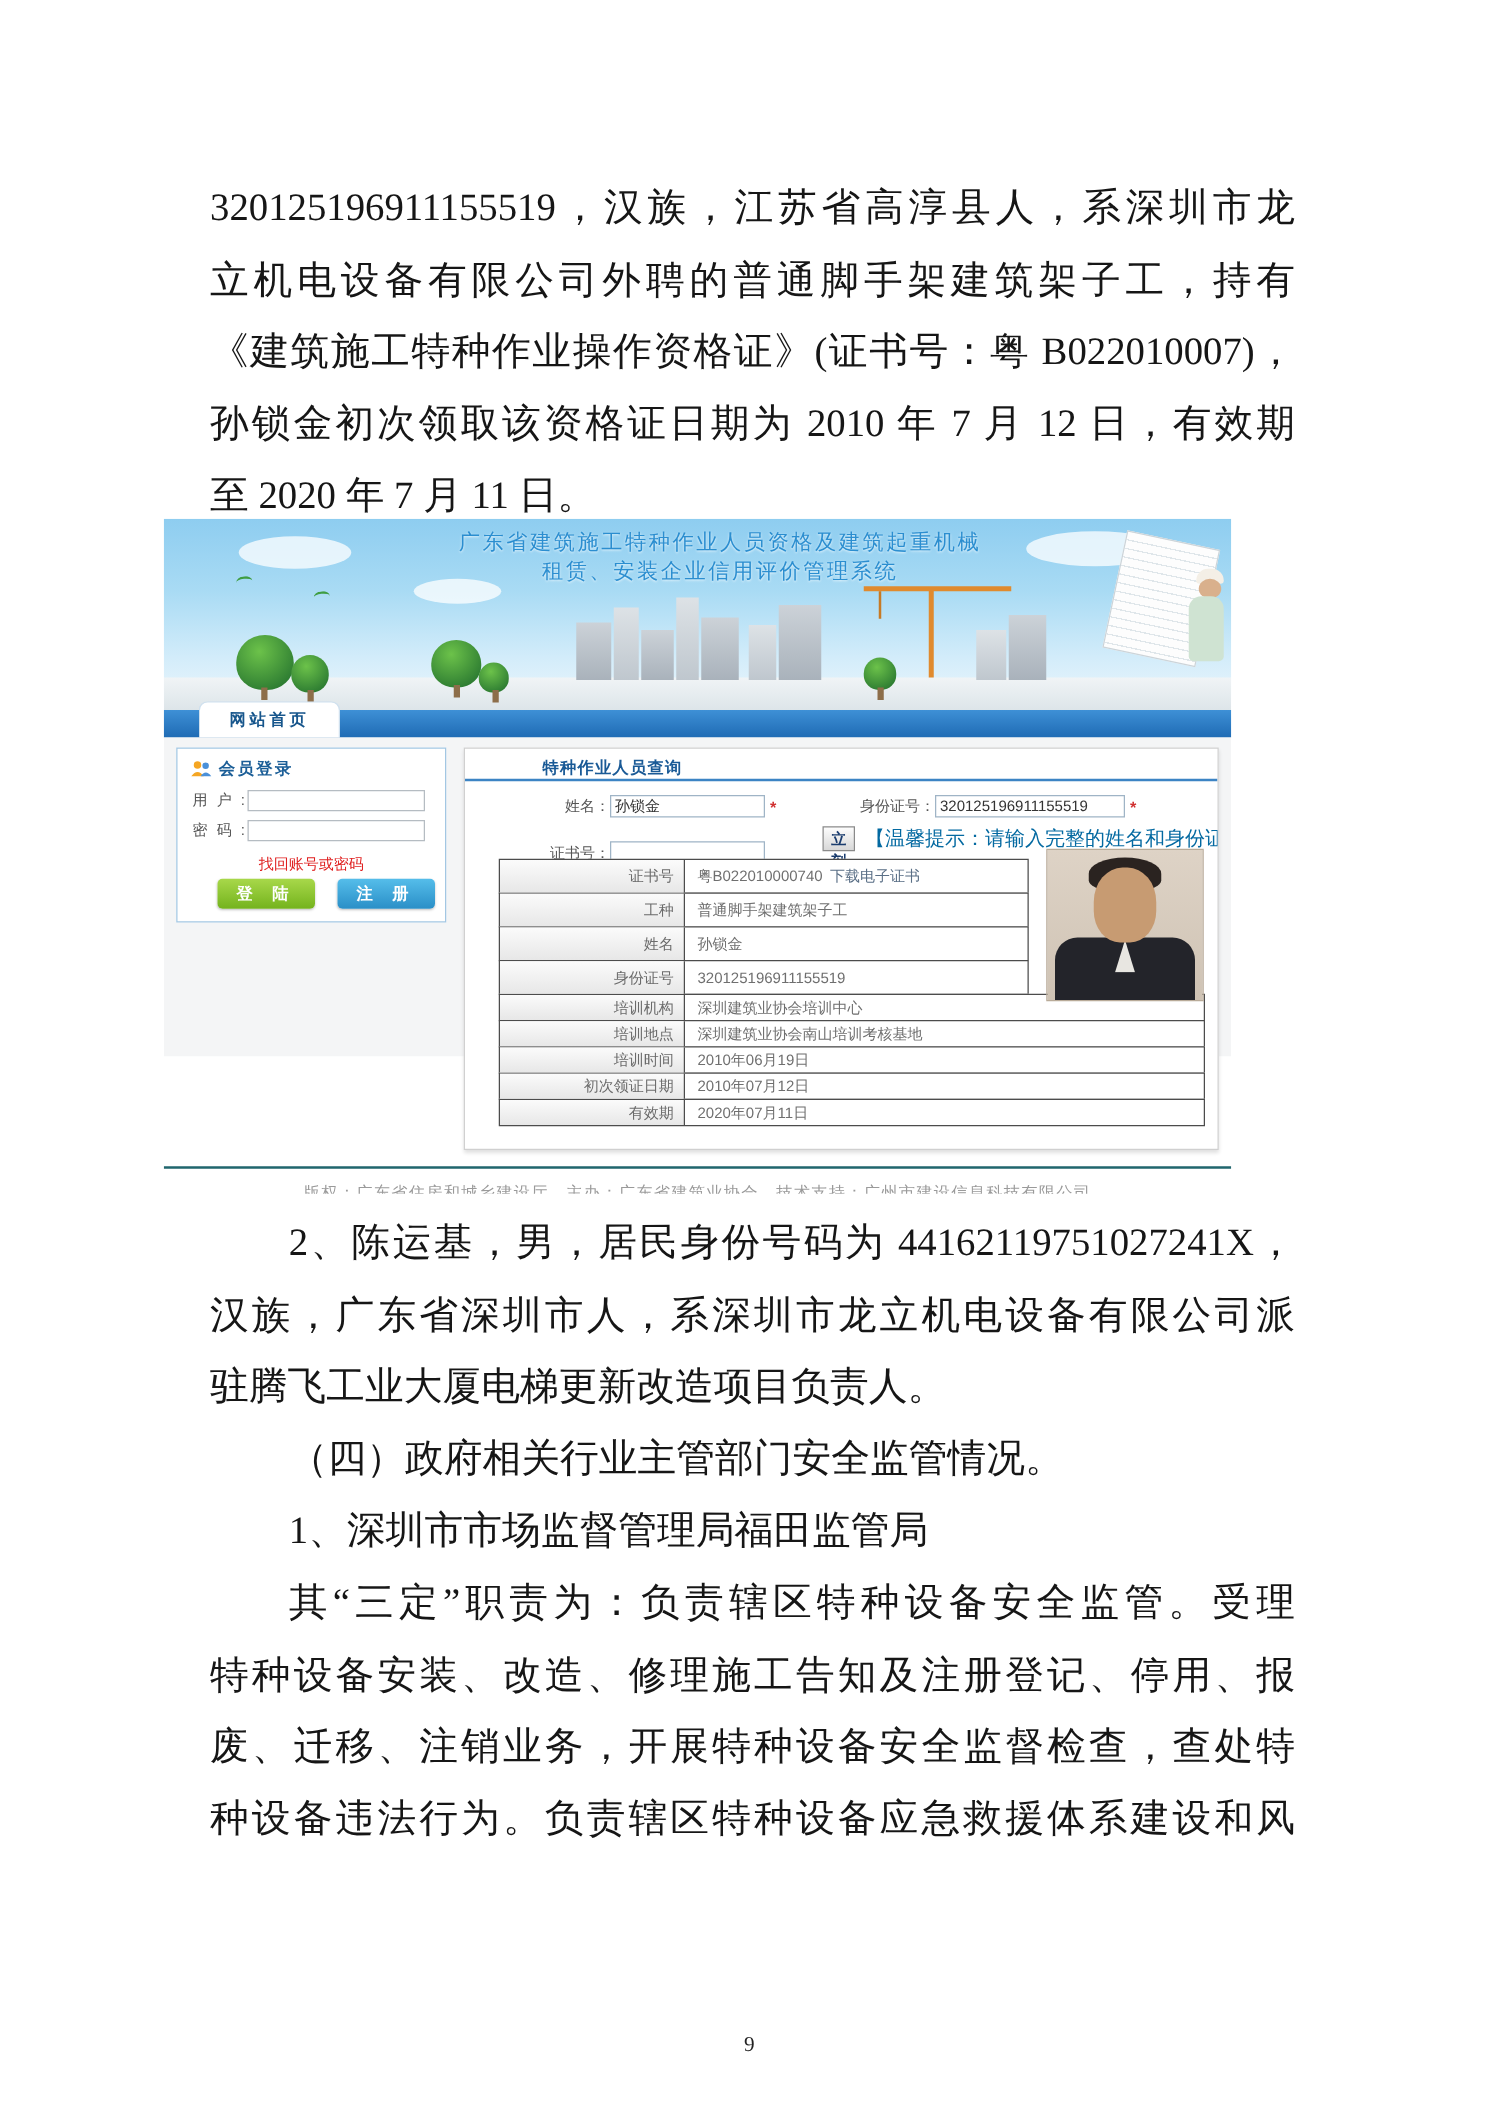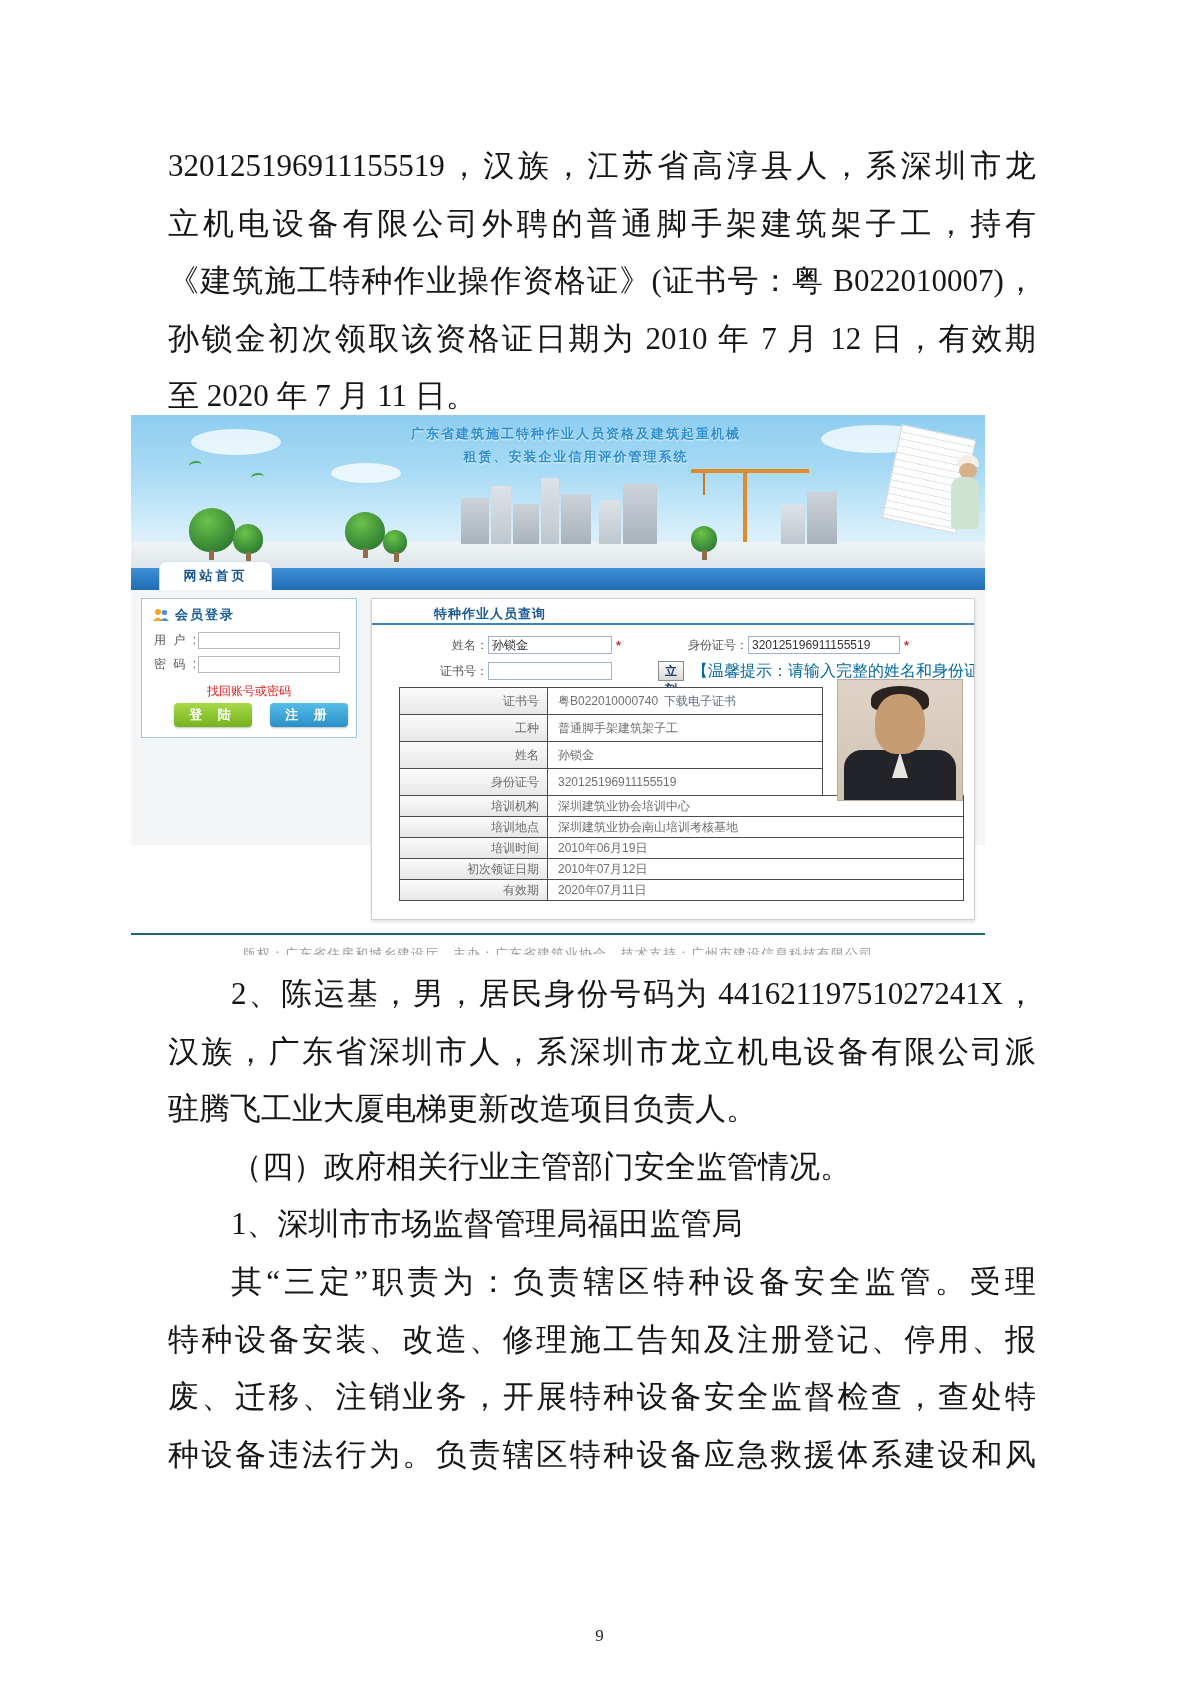--- a/index.html
+++ b/index.html
@@ -19,21 +19,21 @@
     font-size:17px;color:#222;font-family:"Liberation Serif",serif;}
 
   
   .shot{position:absolute;left:131px;top:415px;width:854px;height:540px;overflow:hidden;
     background:#ffffff;font-family:"Liberation Sans","DejaVu Sans",sans-serif;}
 
   
   .banner{position:absolute;left:0;top:0;width:854px;height:153px;overflow:hidden;
     background:linear-gradient(180deg,#8ecdf0 0%,#a9dbf4 38%,#d2ecfa 72%,#eef7fc 100%);}
   .banner-title{position:absolute;left:0;top:7px;width:100%;text-align:center;padding-left:36px;box-sizing:border-box;}
-  .banner-title div{font-size:13px;font-weight:bold;color:#2b8ed0;letter-spacing:2px;line-height:23px;
+  .banner-title div{font-size:17px;font-weight:normal;color:#2b8ed0;letter-spacing:2px;line-height:23px;
     text-shadow:0 1px 2px rgba(255,255,255,.85);}
   .cloud{position:absolute;background:#ffffff;border-radius:50%;opacity:.75;}
   .ground{position:absolute;left:0;bottom:0;width:100%;height:26px;
     background:linear-gradient(180deg,#f0f4f6,#dde5e9);}
   .tree{position:absolute;border-radius:50% 50% 46% 46%;
     background:radial-gradient(circle at 40% 30%,#6cc24a,#2e7d32 78%);}
   .tree:after{content:"";position:absolute;left:44%;bottom:-8px;width:5px;height:10px;background:#8d6e4a;}
   .bird{position:absolute;width:13px;height:7px;border-top:2px solid #3f9d42;border-radius:50%;transform:rotate(-6deg);}
   .bldg{position:absolute;bottom:24px;background:linear-gradient(180deg,#ccd2d8,#a9b2bb);}
   .bldg.lt{background:linear-gradient(180deg,#dde2e6,#bfc7ce);}
@@ -197,21 +197,21 @@
       <div class="qrow" style="left:40px;top:36px;">
         <span class="qlabel" style="width:76px;">姓名：</span>
         <input class="qinput" style="width: 116px;" type="text" value="孙锁金">
         <span class="star">*</span>
       </div>
       <div class="qrow" style="left:290px;top:36px;">
         <span class="qlabel" style="width:86px;">身份证号：</span>
         <input class="qinput" style="width: 144px;" type="text" value="320125196911155519">
         <span class="star">*</span>
       </div>
-      <div class="qrow" style="left:40px;top:62px;">
+      <div class="qrow" style="left:40px;top:73px;">
         <span class="qlabel" style="width:76px;">证书号：</span>
         <input class="qinput" style="width: 116px;" type="text">
       </div>
       <div class="qrow" style="left:286px;top:62px;">
         <button class="qbtn">立刻查询</button>
         <span class="hint">【温馨提示：请输入完整的姓名和身份证号】</span>
       </div>
 
       <div class="rtable">
         <div class="trow wide">

